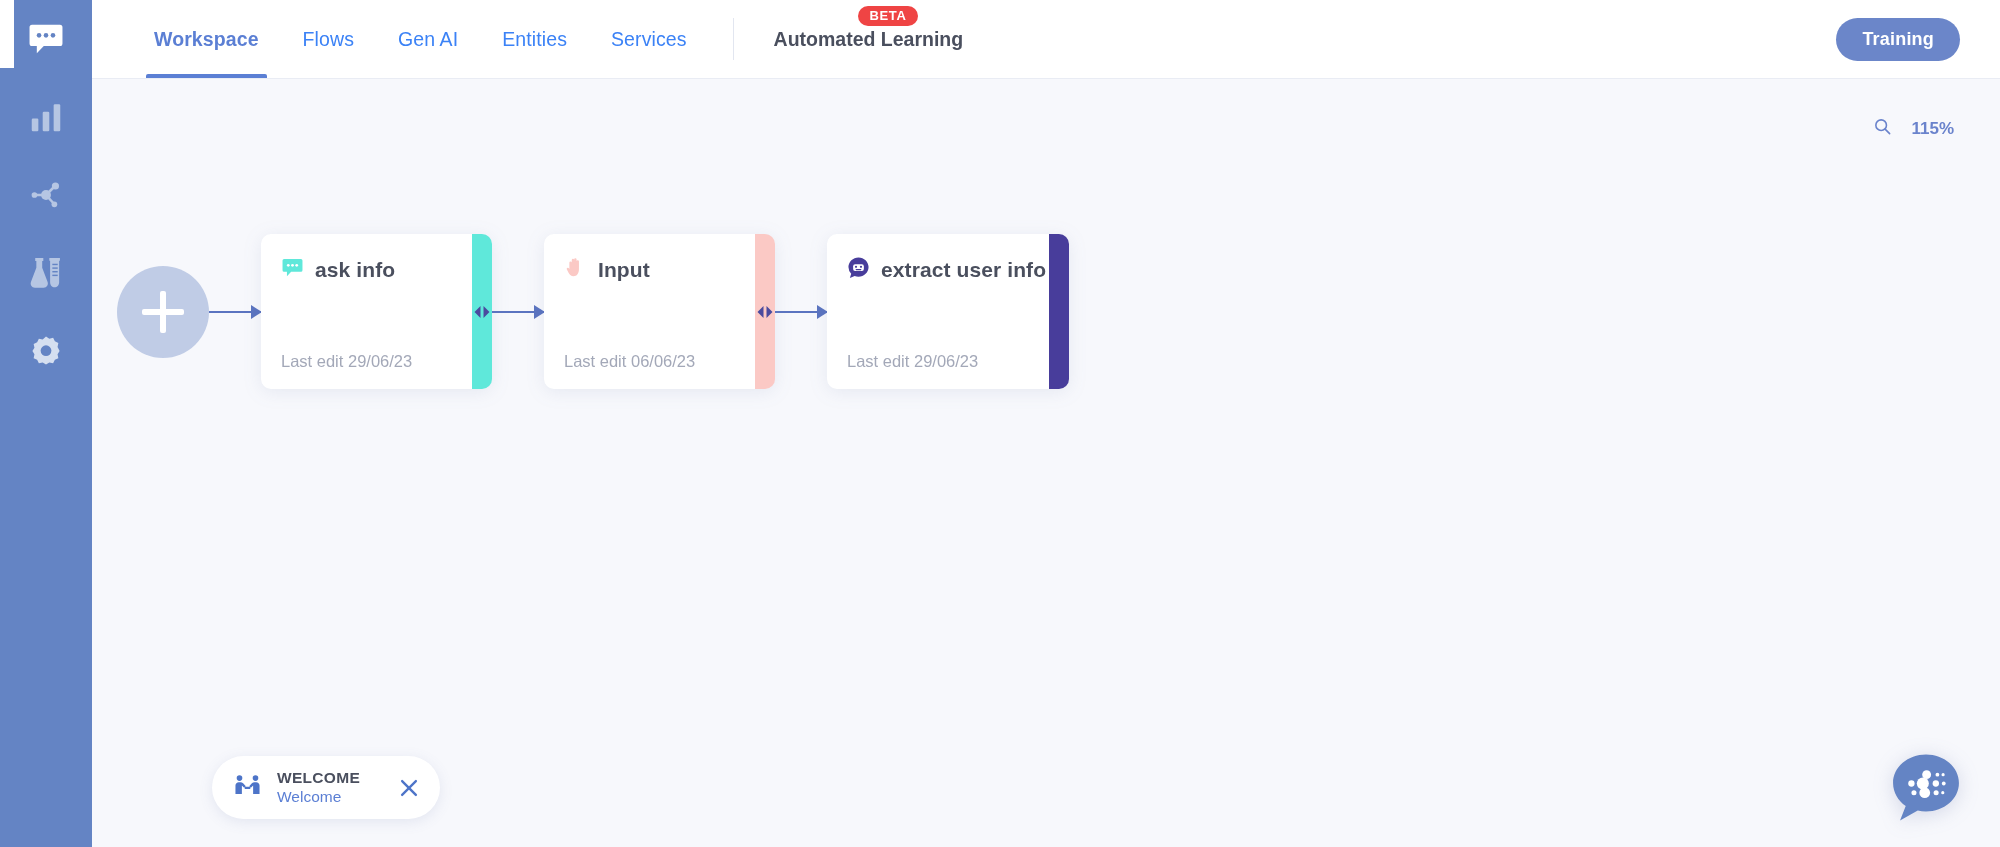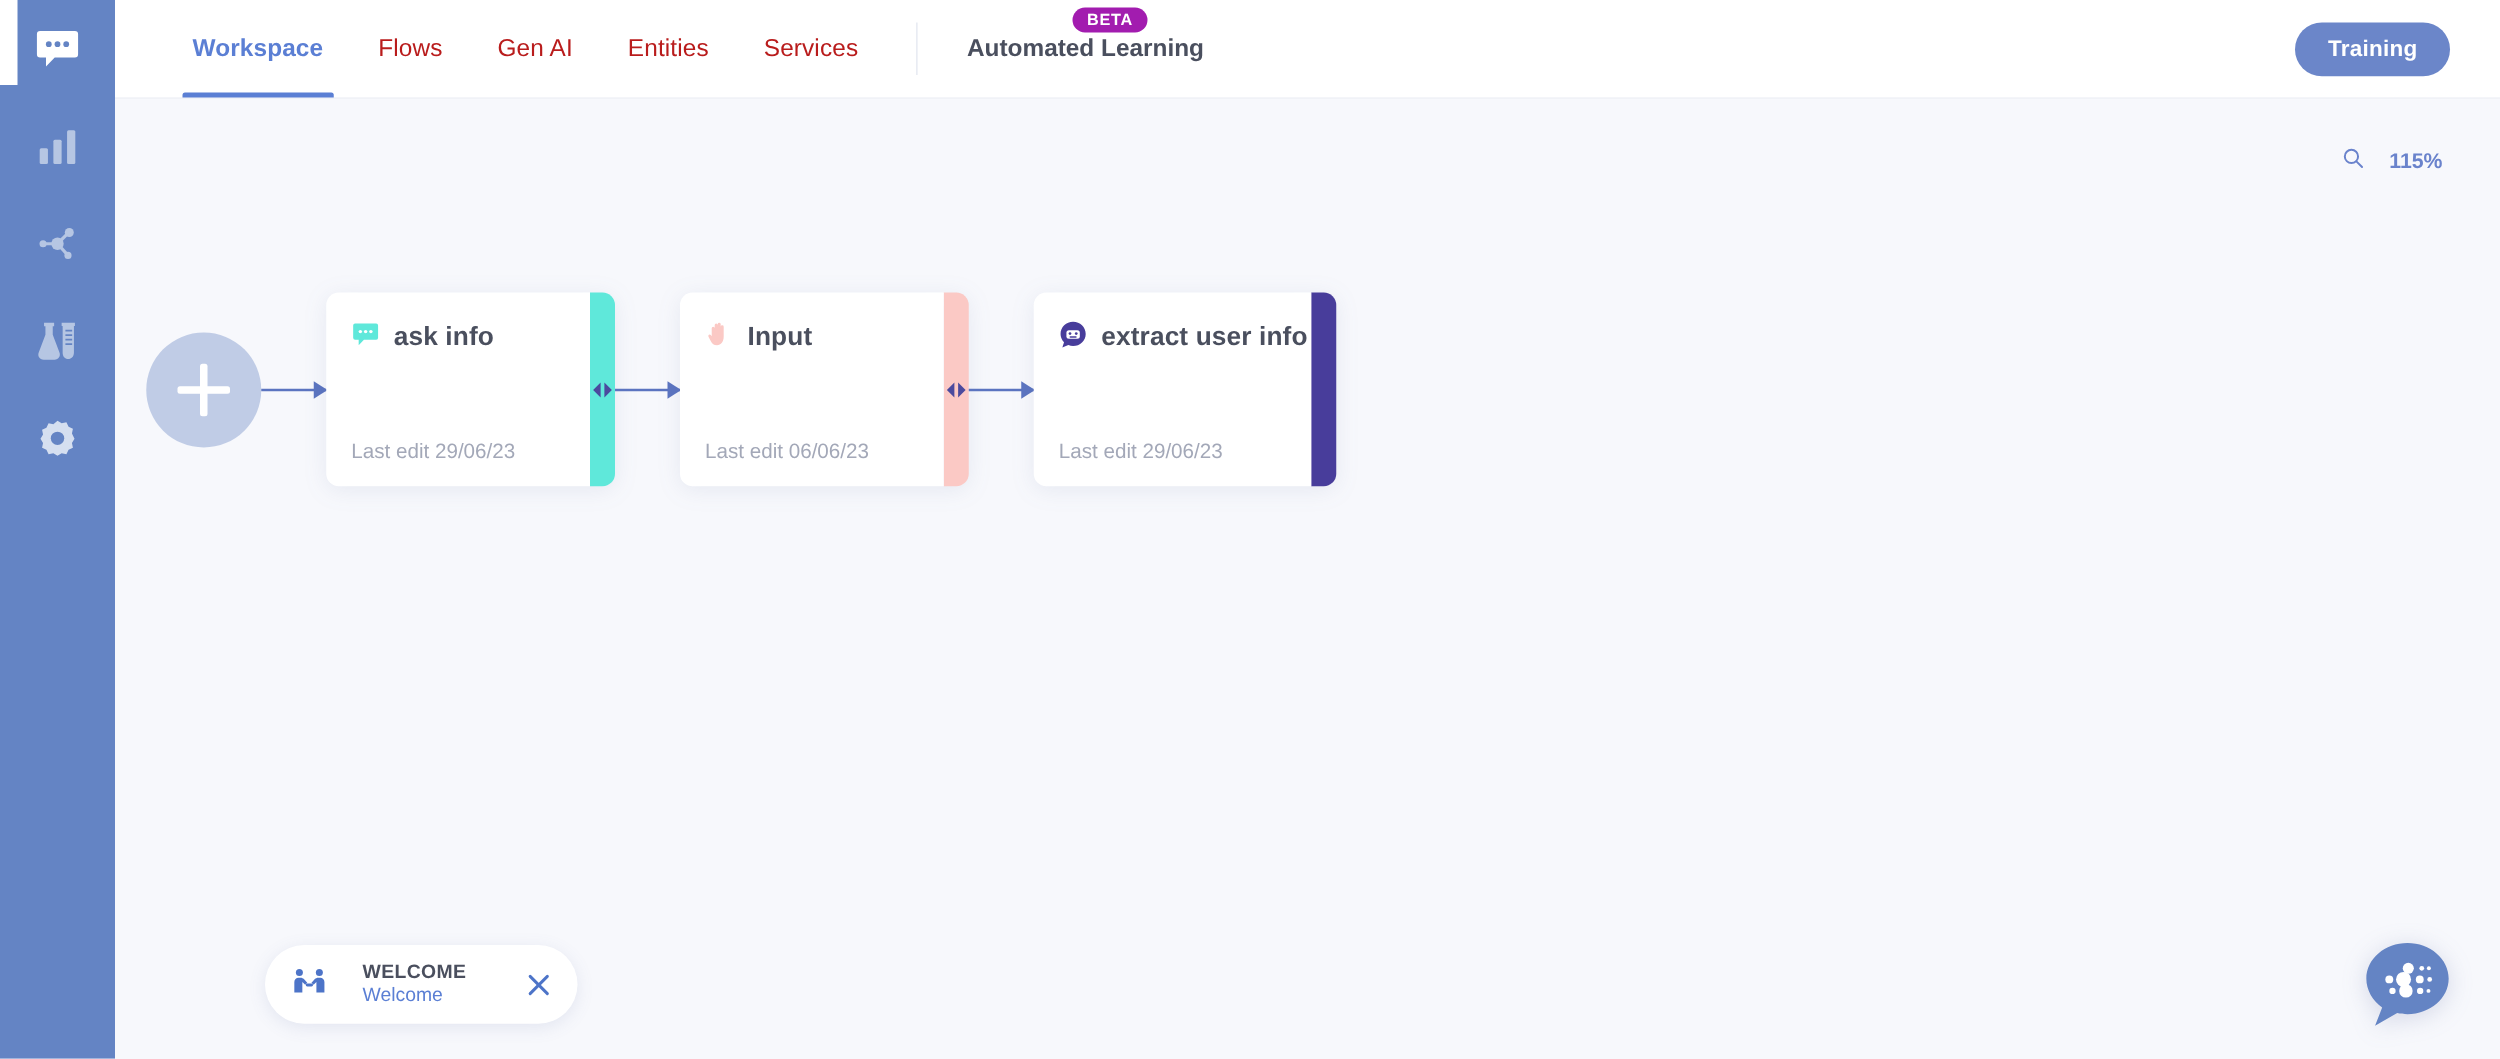--- a/index.html
+++ b/index.html
@@ -81,21 +81,21 @@
     align-items: stretch;
     padding-left: 40px;
   }
 
   .tab {
     position: relative;
     display: flex;
     align-items: center;
     padding: 0 22px;
     font-size: 19.5px;
-    color: #b91c1c;
+    color: #3b82f6;
     cursor: pointer;
     white-space: nowrap;
     letter-spacing: 0.1px;
   }
   .tab.active {
     color: #5b7fd4;
     font-weight: bold;
   }
   .tab.active::after {
     content: "";
@@ -124,21 +124,21 @@
     font-weight: bold;
     color: #4a4f5e;
     cursor: pointer;
     white-space: nowrap;
   }
 
   .beta-badge {
     position: absolute;
     top: 6px;
     left: 106px;
-    background: #a21caf;
+    background: #ef4444;
     color: #ffffff;
     font-size: 13px;
     font-weight: bold;
     letter-spacing: 0.6px;
     padding: 3px 12px 4px;
     border-radius: 11px;
     line-height: 1;
   }
 
   .header-right {
@@ -301,21 +301,21 @@
   .toast {
     position: absolute;
     left: 120px;
     bottom: 28px;
     min-width: 228px;
     background: #ffffff;
     border-radius: 32px;
     box-shadow: 0 3px 14px rgba(90, 105, 160, 0.13);
     display: flex;
     align-items: center;
-    gap: 29px;
+    gap: 16px;
     padding: 13px 20px 13px 22px;
   }
   .toast-texts { display: flex; flex-direction: column; gap: 1px; }
   .toast-title {
     font-size: 15.5px;
     font-weight: bold;
     color: #4a4f5e;
     letter-spacing: 0.3px;
   }
   .toast-sub {

